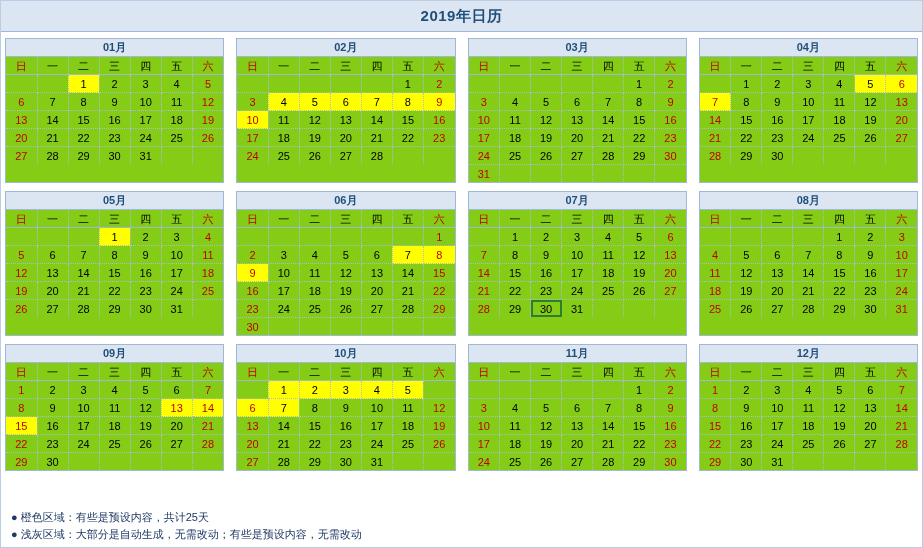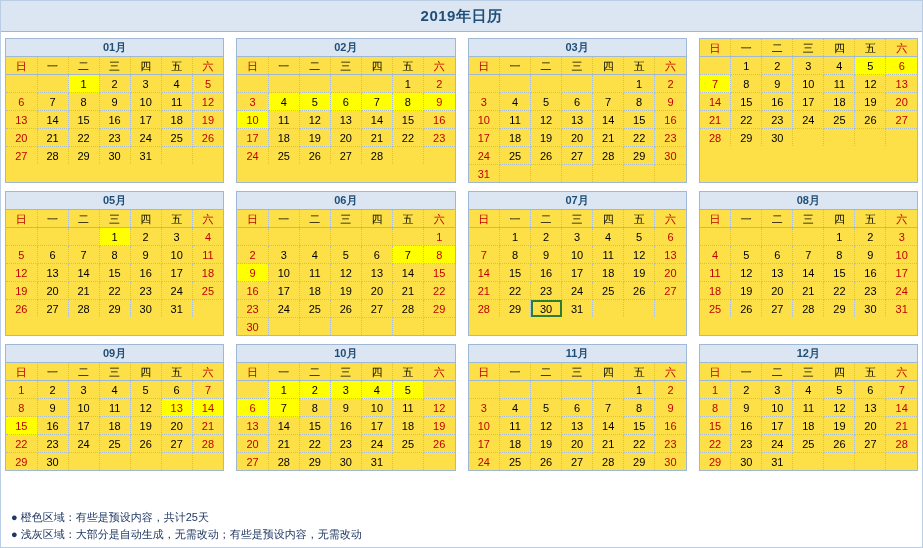--- a/index.html
+++ b/index.html
@@ -28,21 +28,21 @@
   .cal-grid{
     padding:6px 4px 0 4px;
     display:grid;
     grid-template-columns:repeat(4,1fr);
     grid-auto-rows:auto;
     column-gap:12px;
     row-gap:8px;
   }
   .month{
     border:1px solid #9fb8d6;
-    background:#fde047;
+    background:#84cc16;
     box-sizing:border-box;
   }
   .month-head{
     background:#dce6f2;
     border-bottom:1px solid #9fb8d6;
     text-align:center;
     font-weight:bold;
     color:#1f4e79;
     font-size:11px;
     padding:2px 0 2px 0;
@@ -290,20 +290,21 @@
               <td class="empty"></td>
               <td class="empty"></td>
               <td class="empty"></td>
               <td class="empty"></td>
               <td class="empty"></td>
             </tr>
           </tbody>
         </table>
       </div>
       <div class="month">
+        <div class="month-head">04月</div>
         <table class="cal">
           <thead>
             <tr>
               <th class="wk">日</th>
               <th class="">一</th>
               <th class="">二</th>
               <th class="">三</th>
               <th class="">四</th>
               <th class="">五</th>
               <th class="wk">六</th>

